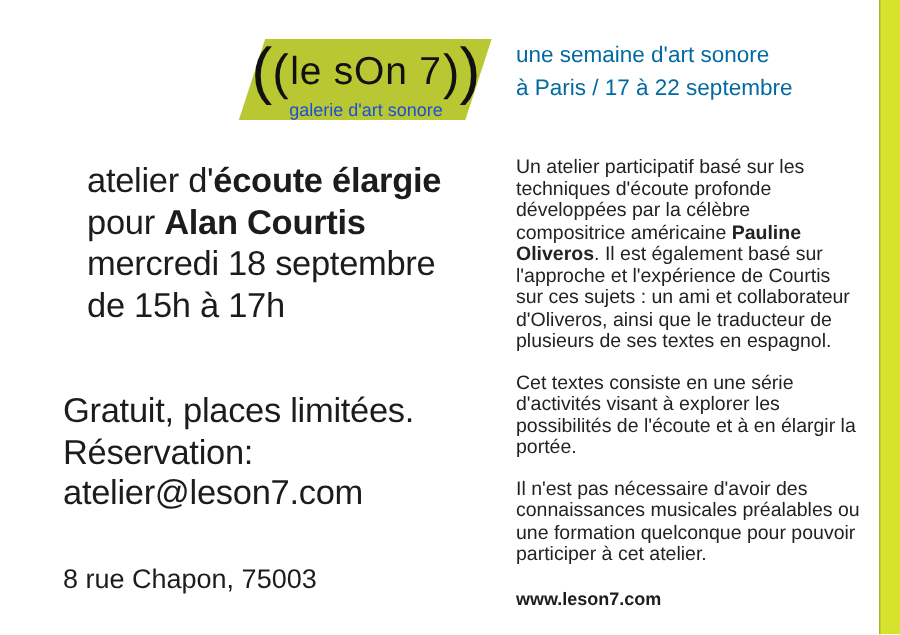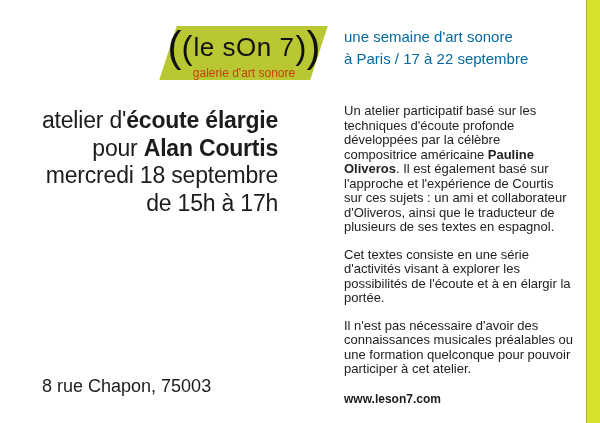--- a/index.html
+++ b/index.html
@@ -31,30 +31,30 @@
     display:flex;flex-direction:column;
     align-items:center;justify-content:center;
   }
   .logo-name-row{
     display:flex;align-items:center;line-height:1;
     color:#111;white-space:nowrap;
   }
   .paren-outer{font-size:42px;font-weight:400;line-height:1;}
   .paren-inner{font-size:33px;font-weight:400;line-height:1;}
   .logo-name{font-size:26px;font-weight:400;letter-spacing:0.5px;padding:0 1px;}
-  .logo-subtitle{font-size:12px;margin-top:-2px;color:#c2410c;}
+  .logo-subtitle{font-size:12px;margin-top:-2px;color:#1d4ed8;}
   
   .header-right{
     position:absolute;left:344px;top:26px;
     font-size:15px;line-height:22px;color:#0369a1;
   }
   
   .event-block{
-    position:absolute;left:42px;top:107px;
-    font-size:23px;line-height:27.5px;letter-spacing:-0.2px;text-align:right;
+    position:absolute;left:58px;top:107px;
+    font-size:23px;line-height:27.5px;letter-spacing:-0.2px;
   }
   .registration-block{
     position:absolute;left:42px;top:260px;
     font-size:23px;line-height:27.5px;letter-spacing:-0.2px;
   }
   .address{
     position:absolute;left:42px;top:374px;
     font-size:18px;line-height:24px;
   }
   b{font-weight:700;}
@@ -94,20 +94,25 @@
     <div>à Paris / 17 à 22 septembre</div>
   </div>
 
   <div class="event-block">
     <div><span>atelier d'</span><b>écoute élargie</b></div>
     <div><span>pour </span><b>Alan Courtis</b></div>
     <div>mercredi 18 septembre</div>
     <div>de 15h à 17h</div>
   </div>
 
+  <div class="registration-block">
+    <div>Gratuit, places limitées.</div>
+    <div>Réservation:</div>
+    <div>atelier@leson7.com</div>
+  </div>
 
   <div class="address">8 rue Chapon, 75003</div>
 
   <div class="description">
     <p><span>Un atelier participatif basé sur les techniques d'écoute profonde développées par la célèbre compositrice américaine </span><b>Pauline Oliveros</b><span>. Il est également basé sur l'approche et l'expérience de Courtis sur ces sujets : un ami et collaborateur d'Oliveros, ainsi que le traducteur de plusieurs de ses textes en espagnol.</span></p>
     <p>Cet textes consiste en une série d'activités visant à explorer les possibilités de l'écoute et à en élargir la portée.</p>
     <p>Il n'est pas nécessaire d'avoir des connaissances musicales préalables ou une formation quelconque pour pouvoir participer à cet atelier.</p>
   </div>
 
   <div class="website">www.leson7.com</div>

